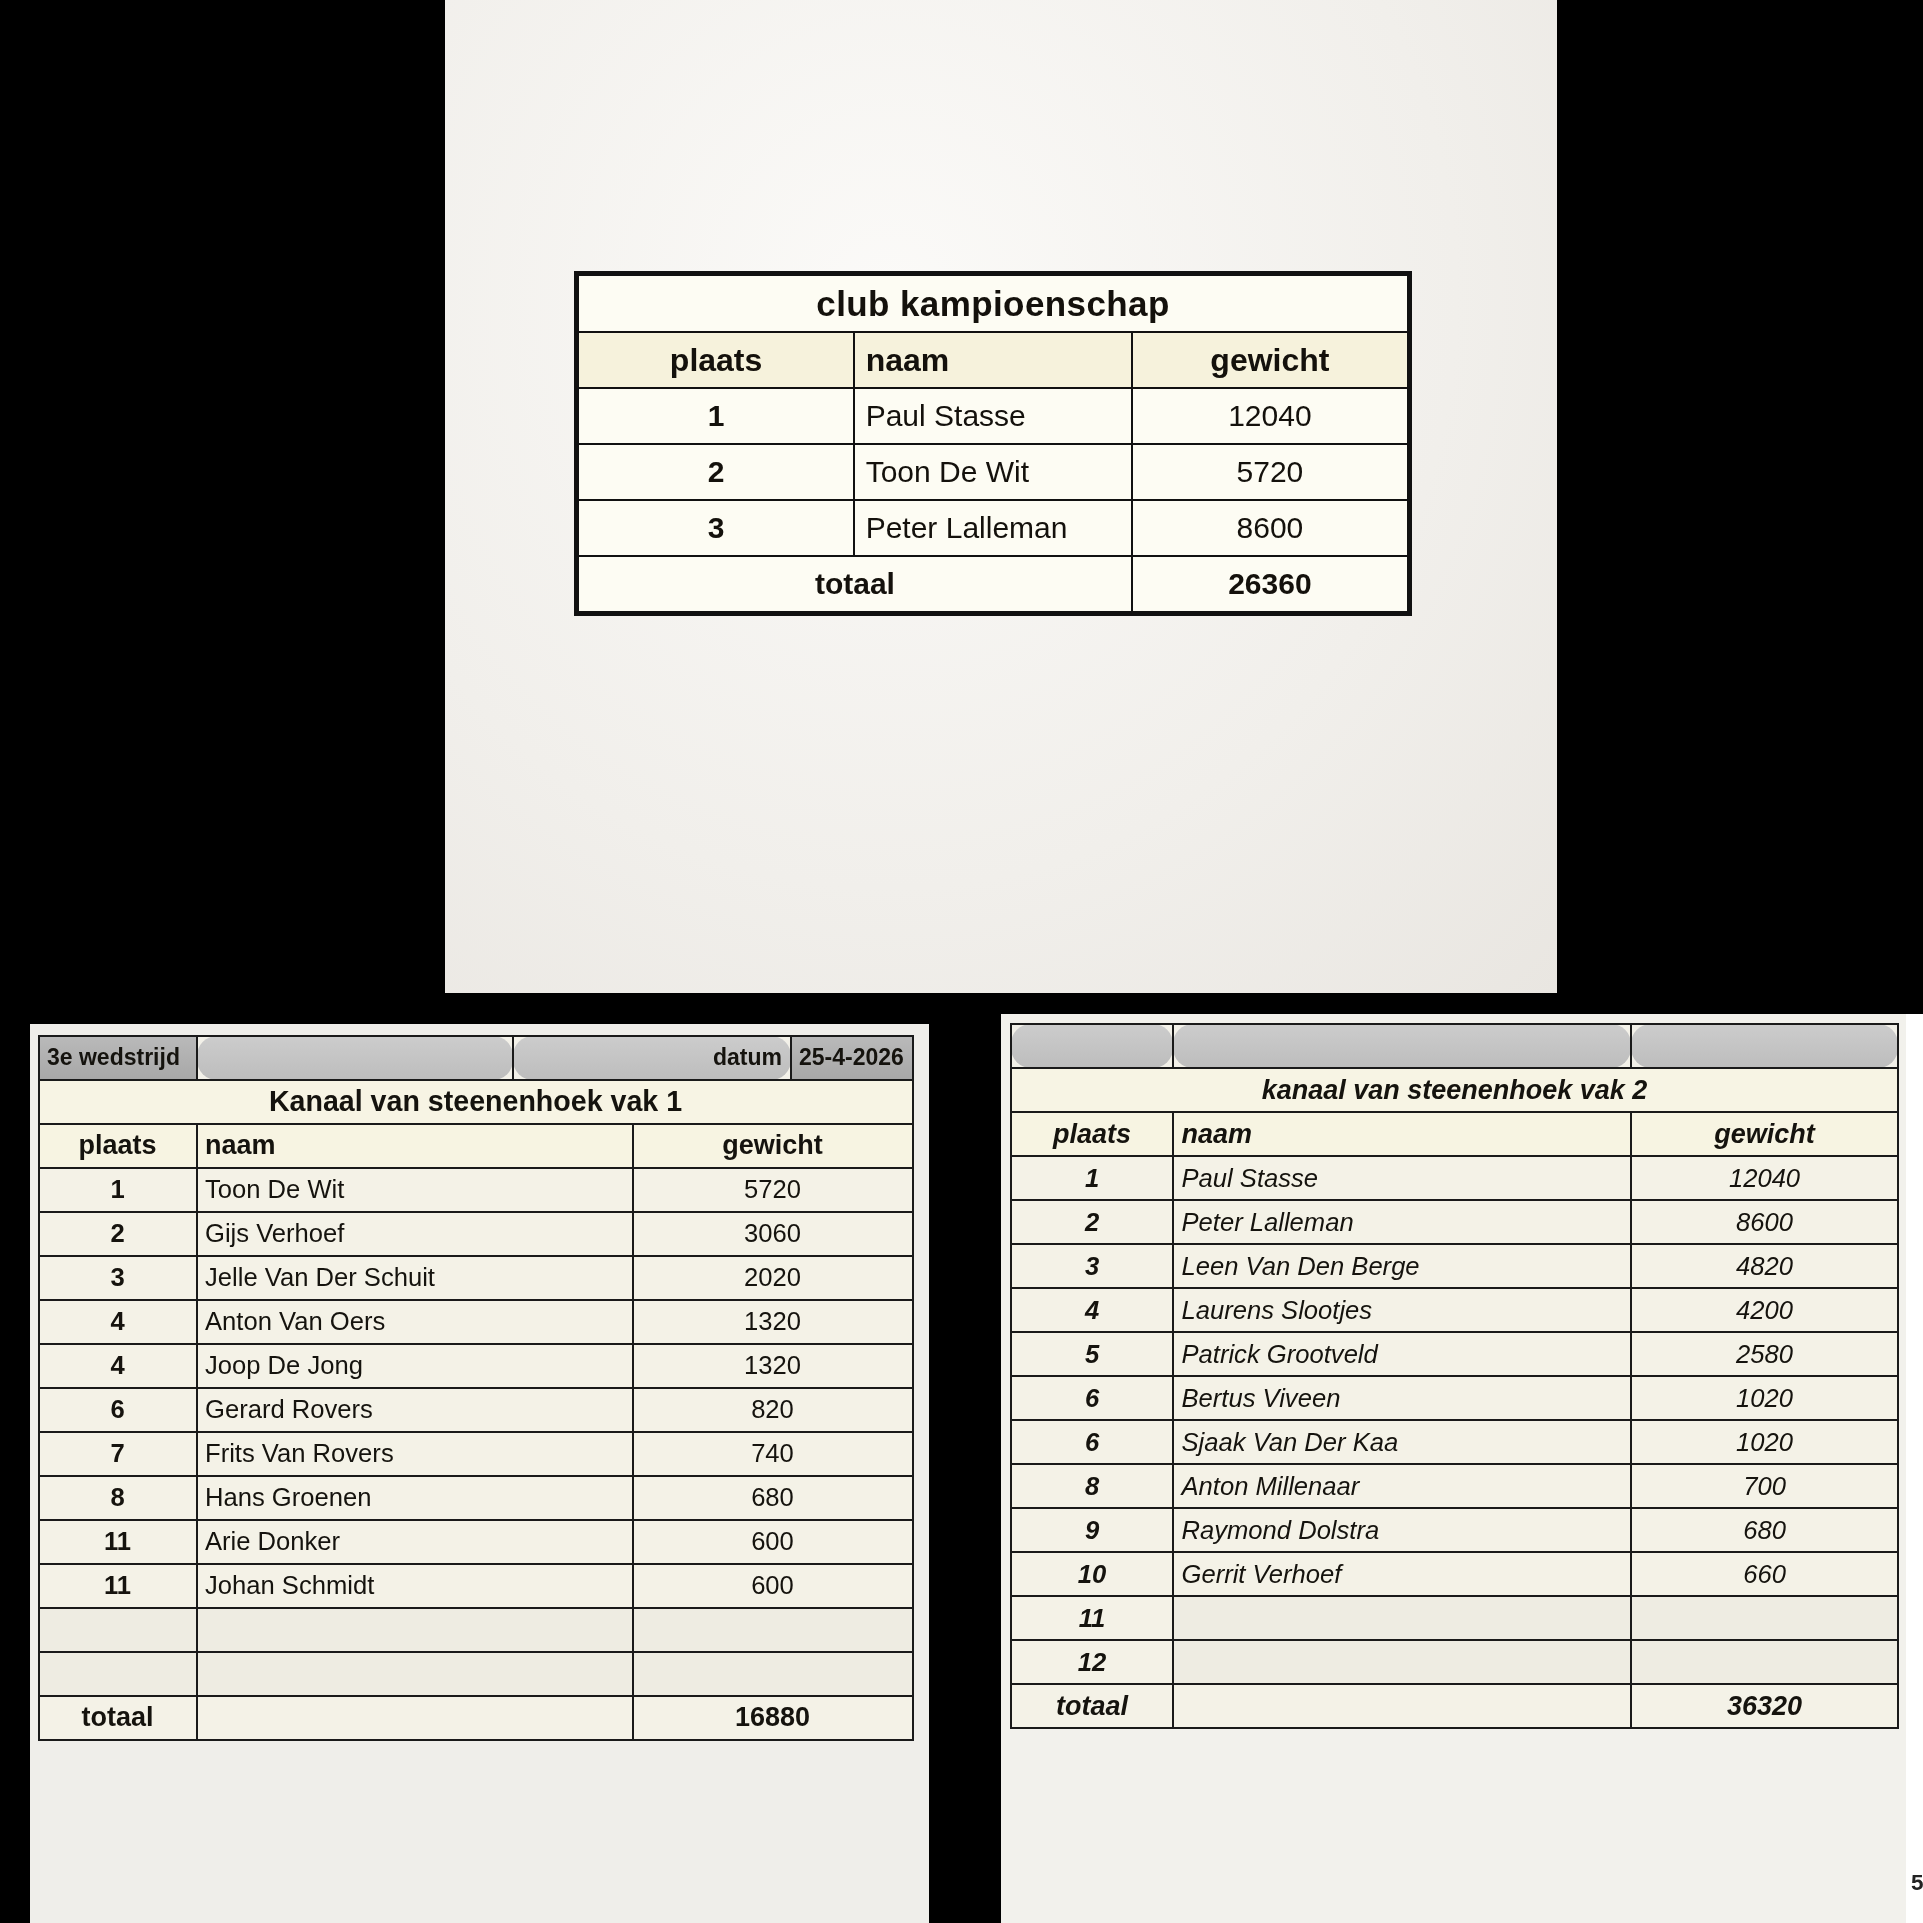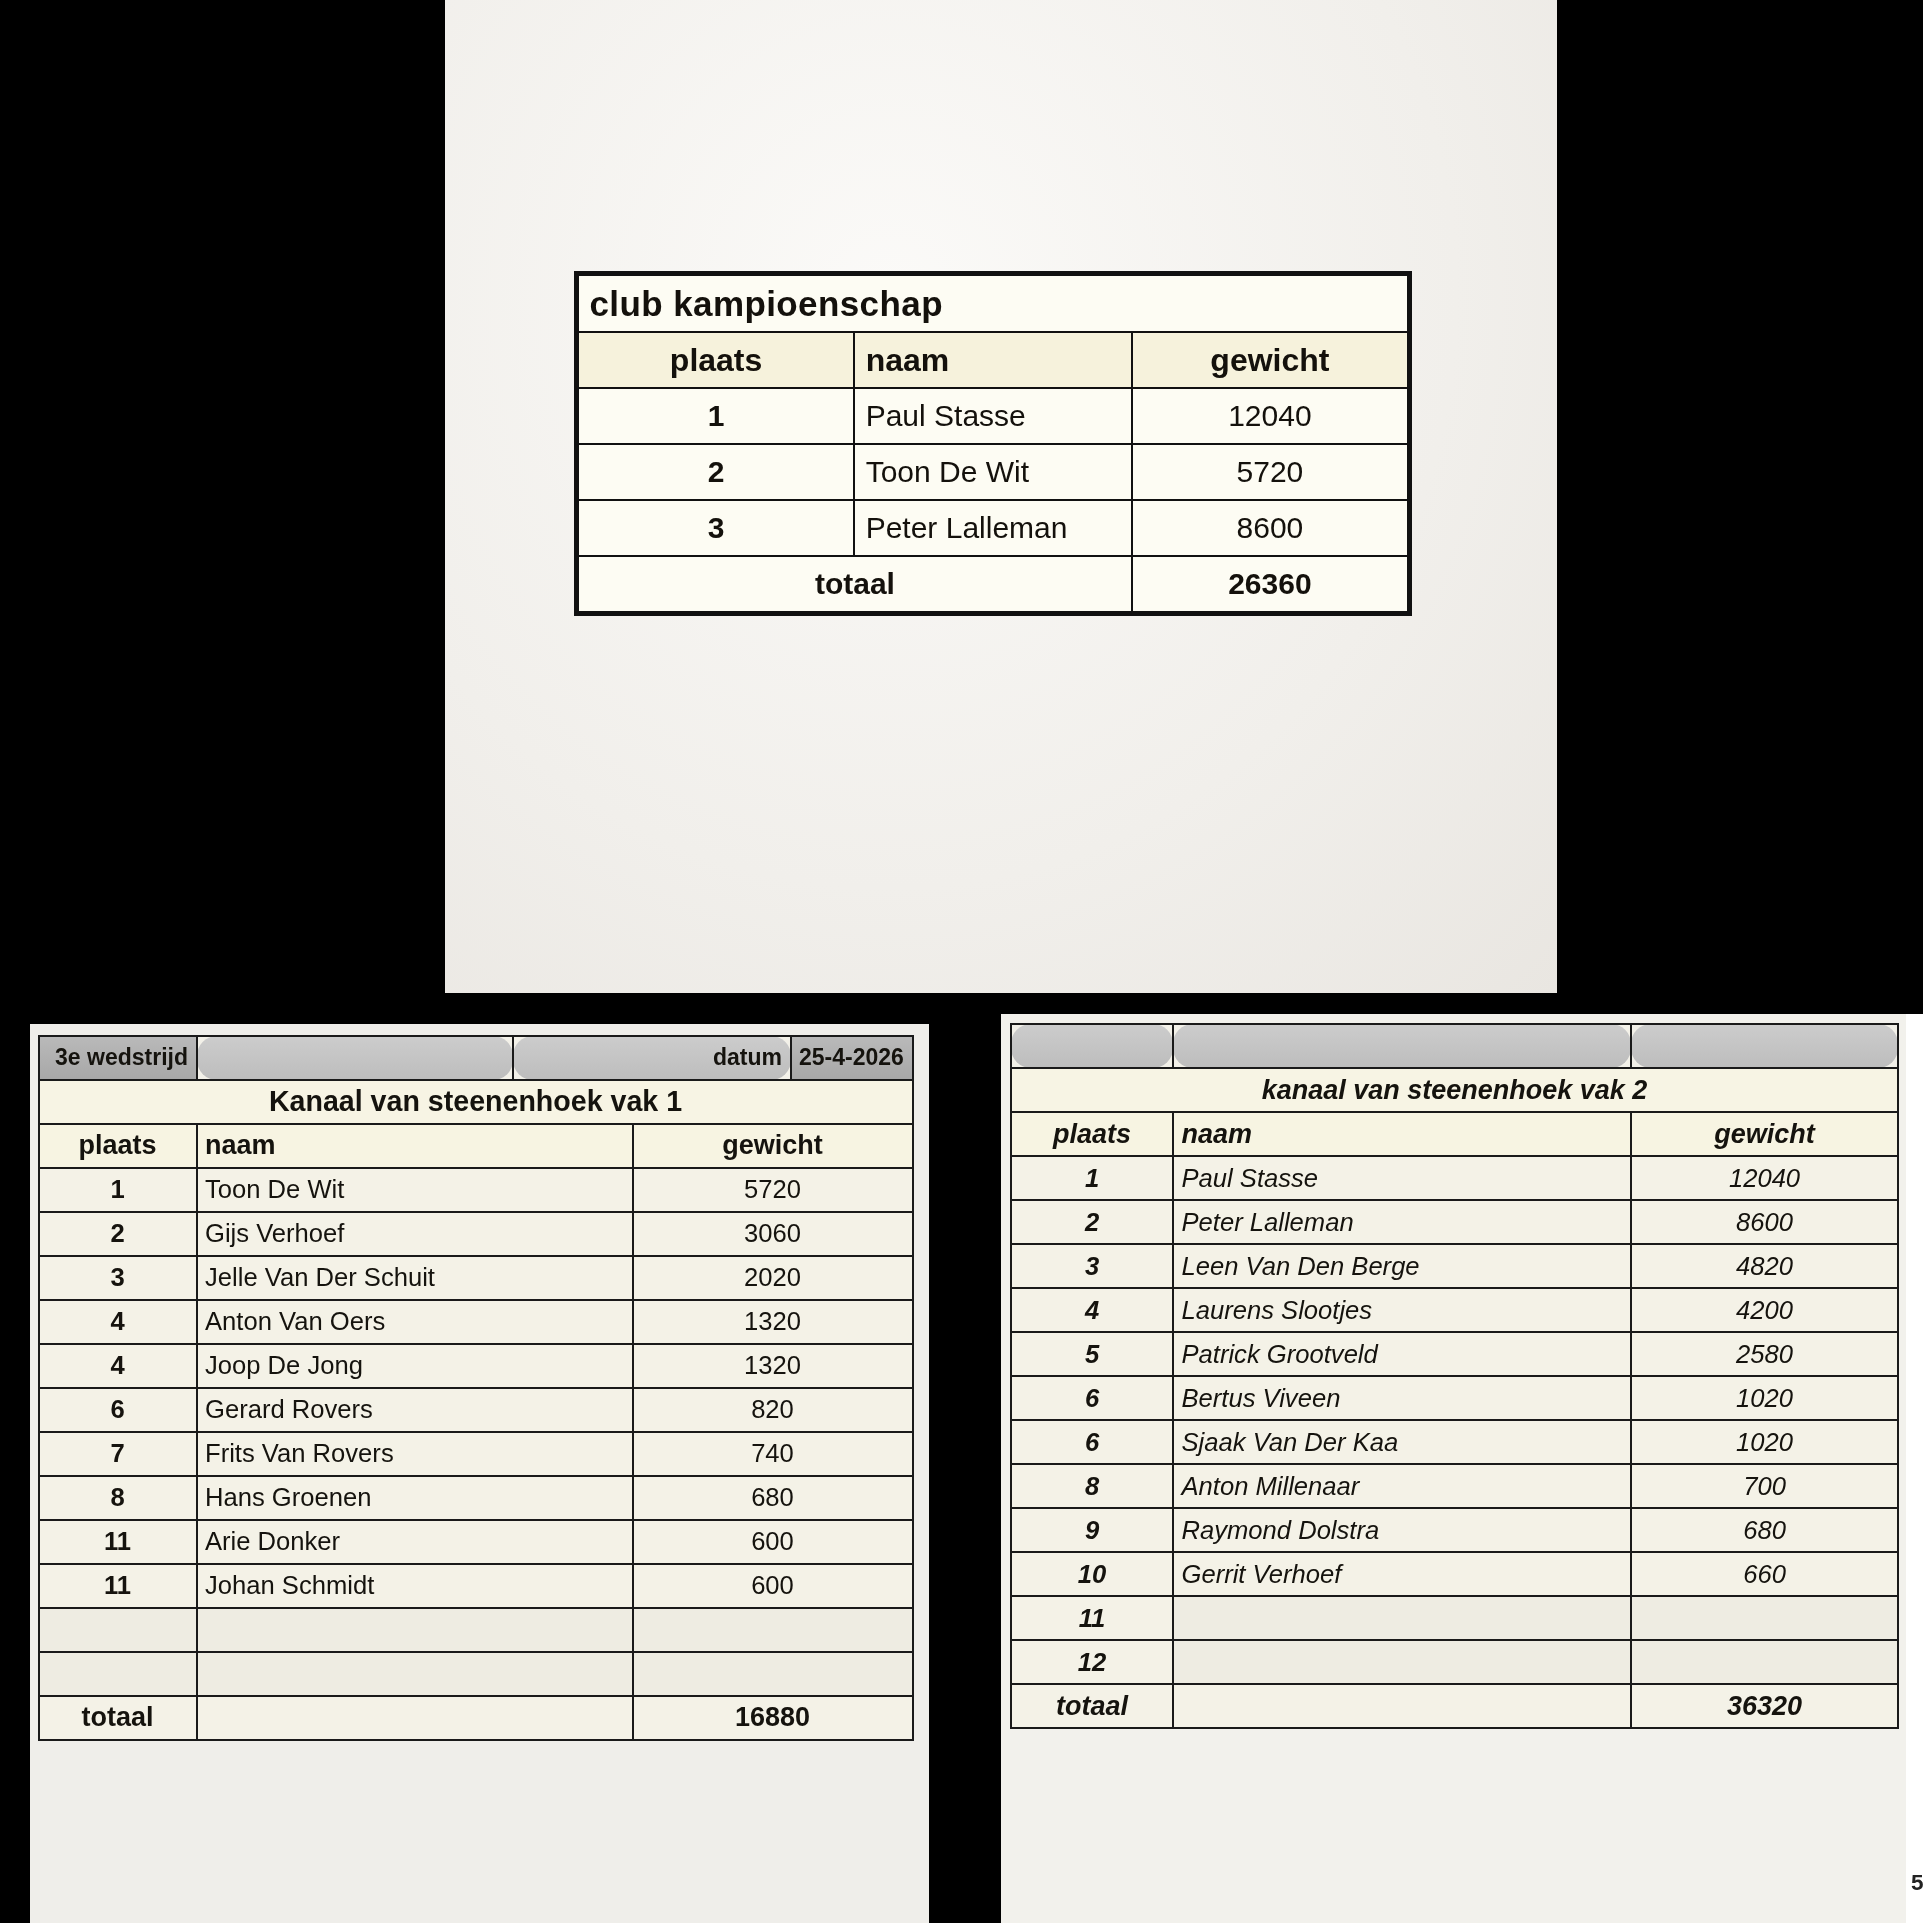--- a/index.html
+++ b/index.html
@@ -43,21 +43,21 @@
   }
   .club-table td {
     border: 2.3px solid #111;
     font-size: 30px;
     padding: 7.5px 10.5px;
     color: #14110c;
     background: #fdfcf3;
     height: 39px;
   }
   .club-title-cell {
-    text-align: left;
+    text-align: center;
     font-weight: bold;
     font-size: 35px !important;
     letter-spacing: 0.4px;
   }
   .club-head {
     text-align: center;
     font-weight: bold;
     background: #f6f2dc !important;
     font-size: 32px !important;
   }
@@ -109,21 +109,21 @@
   .hdr-gray {
     background: linear-gradient(180deg,#b9b9b9,#a8a8a8) !important;
     color: #1a1a1a;
     font-weight: bold;
     font-size: 23px !important;
   }
   .hdr-gray.lightg {
     background: linear-gradient(180deg,#cccccc,#bdbdbd) !important;
     border-radius: 20px;
   }
-  .wedstrijd-label { text-align: right; font-weight: bold; margin-top: 48px; }
+  .wedstrijd-label { text-align: left; font-weight: bold; margin-top: 48px; }
   .datum-label { text-align: right; font-weight: bold; }
   .datum-val { text-align: left; font-weight: bold; }
   .loc-title {
     text-align: center;
     font-weight: bold;
     font-size: 28.6px !important;
     background: #f7f4e4 !important;
     height: 42px;
     margin-top: 24px;
   }

